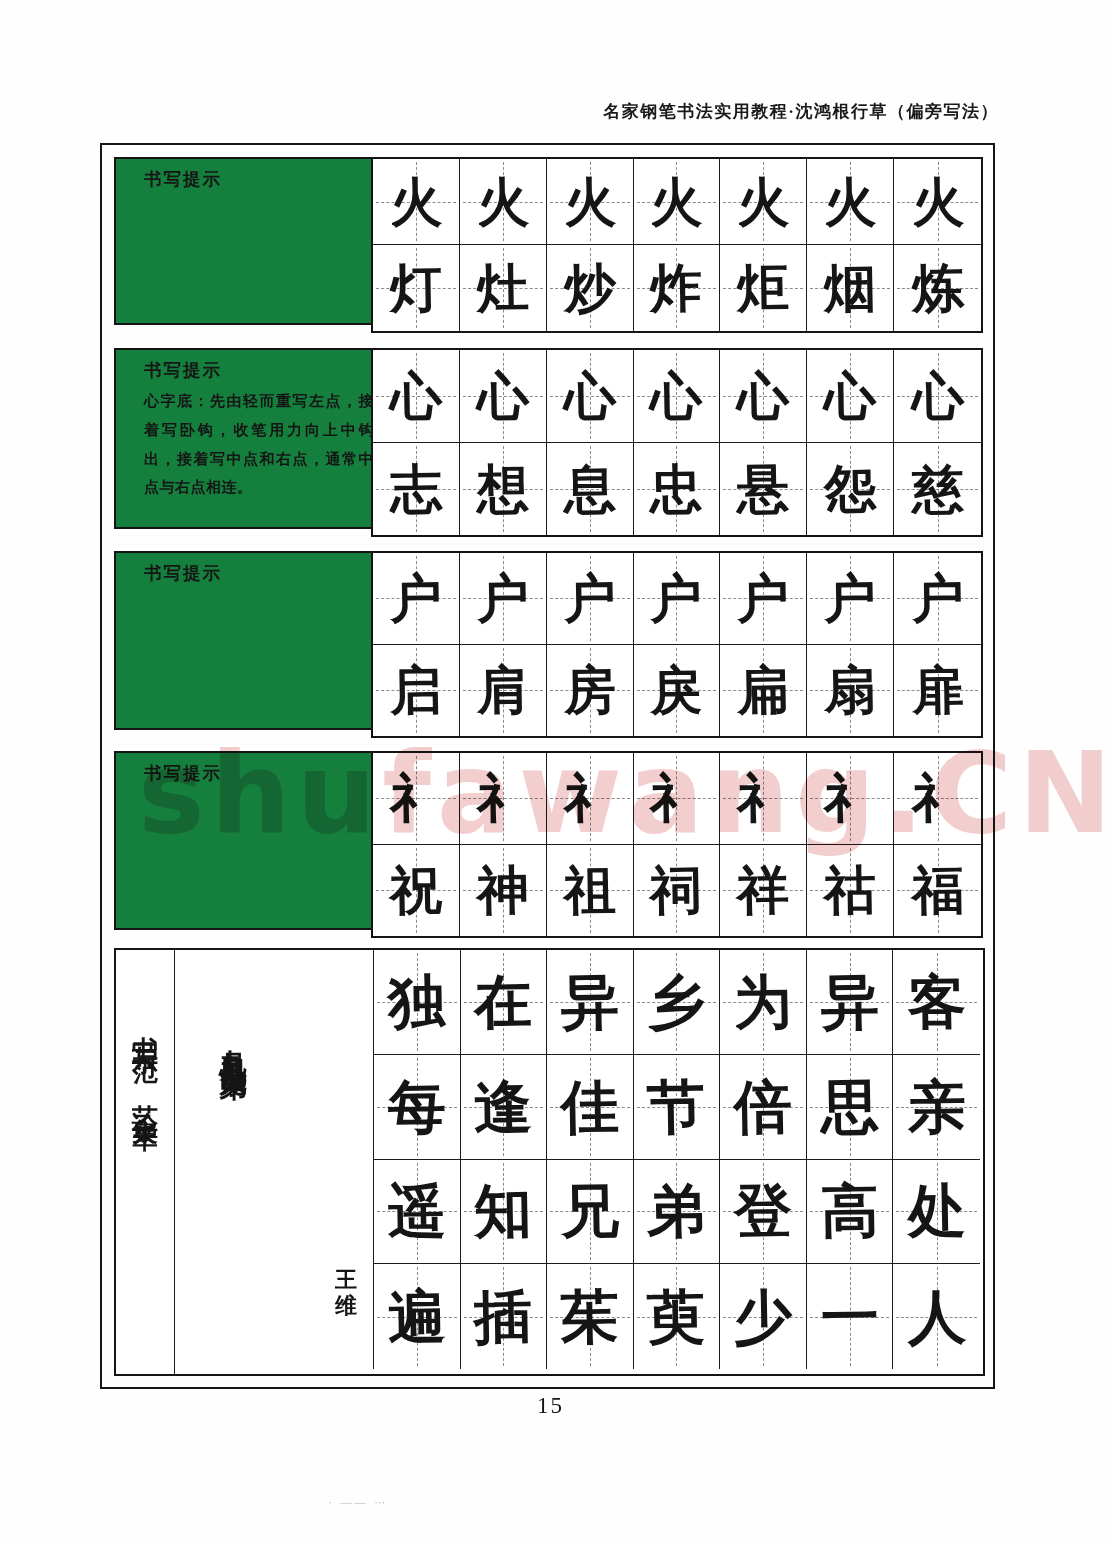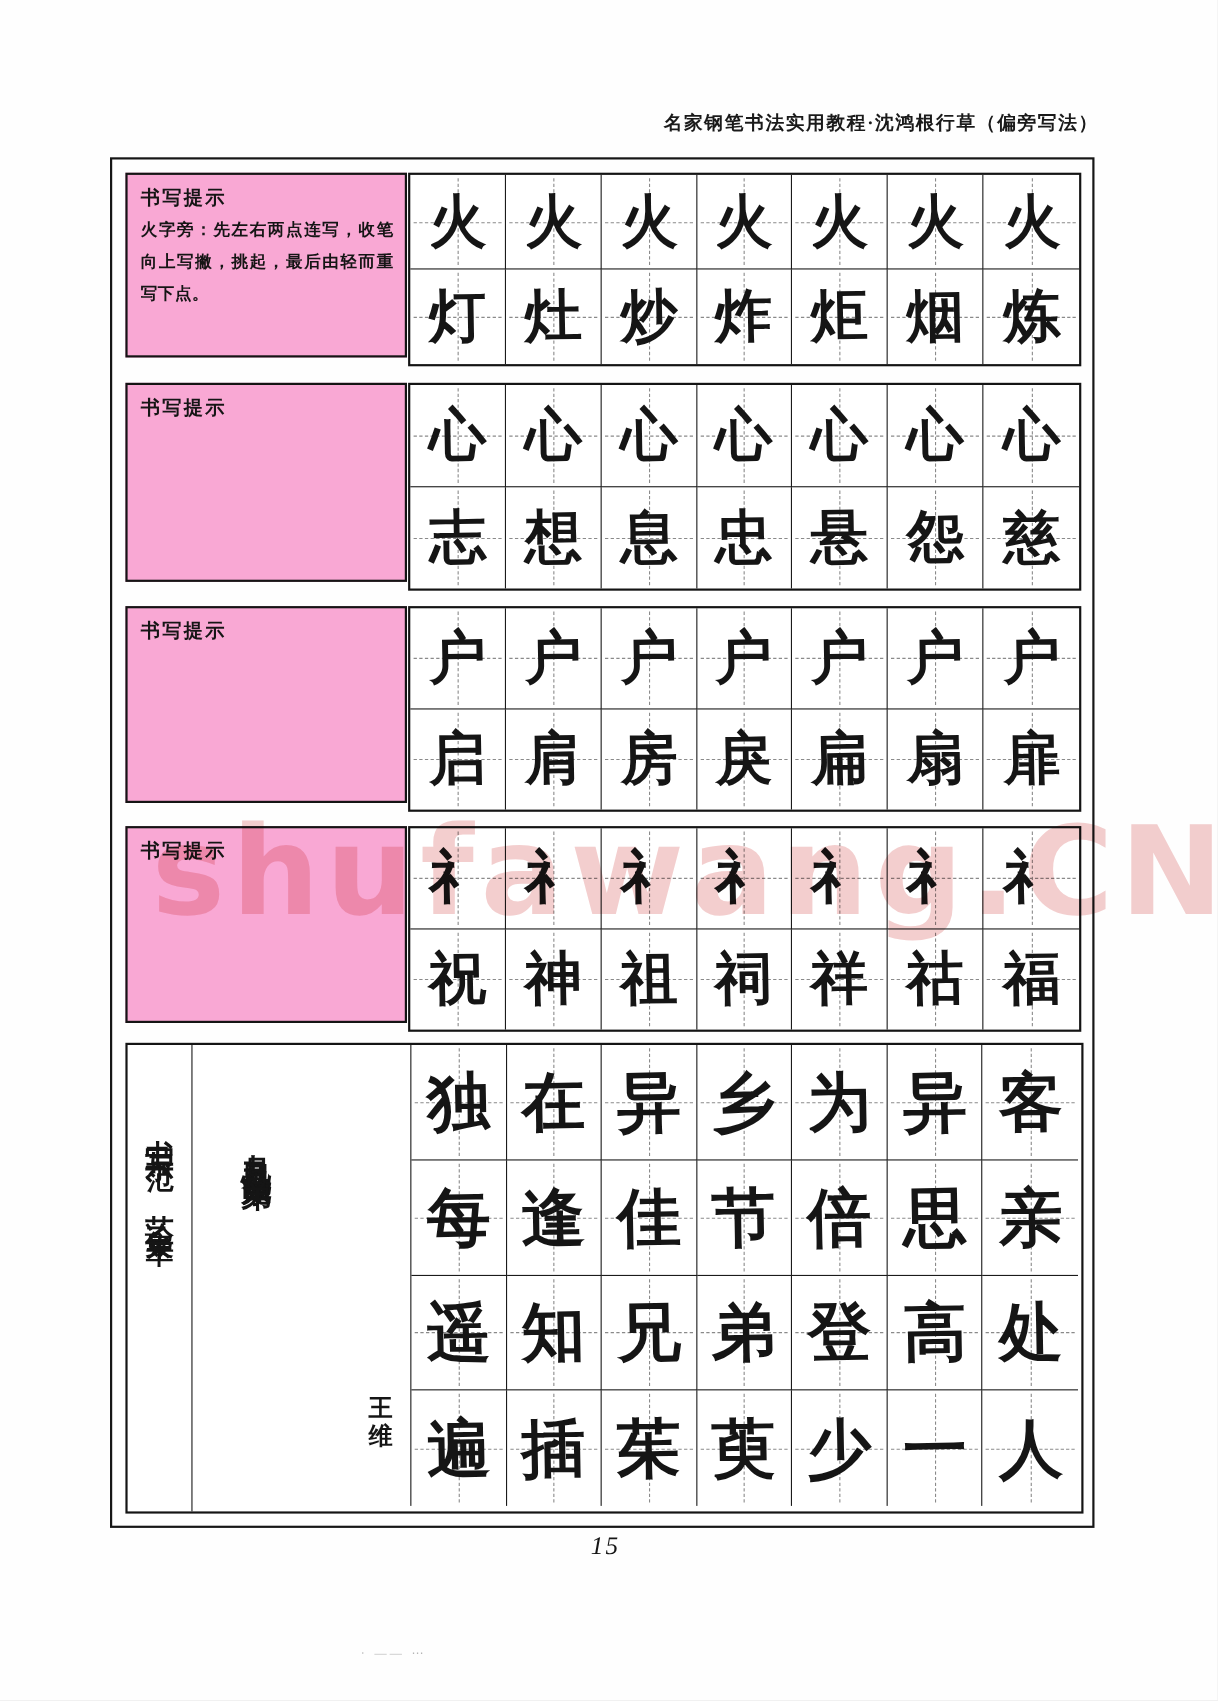--- a/index.html
+++ b/index.html
@@ -9,21 +9,21 @@
   
   .header{position:absolute;top:100px;right:108px;font-size:17px;font-weight:bold;
           letter-spacing:1.5px;color:#1a1a1a;}
 
   
   .outer{position:absolute;left:100px;top:143px;width:891px;height:1242px;
          border:2px solid #161616;}
 
   .section{position:absolute;left:0;width:100%;}
   .tipbox{position:absolute;left:12px;width:230px;border:2.5px solid #141414;
-          background:#f9a8d4;padding:8px 10px 0 12px;height:calc(100% - 21px);}
+          background:#15803d;padding:8px 10px 0 28px;height:calc(100% - 21px);}
   .tip-title{font-size:17.5px;font-weight:bold;letter-spacing:2px;}
   .tip-body{font-size:15px;line-height:1.92;letter-spacing:0.5px;margin-top:5px;
             font-weight:600;text-align:justify;}
 
   .grid{position:absolute;left:269px;width:608px;top:0;height:calc(100% - 5px);
         border:2.5px solid #141414;display:grid;grid-template-columns:repeat(7,1fr);
         background:#fff;}
   .sec-grid{grid-template-rows:repeat(2,1fr);}
   .demo-grid{grid-template-rows:repeat(4,1fr);}
   .cell{position:relative;border-right:1.5px solid #1b1b1b;border-bottom:1.5px solid #1b1b1b;
@@ -56,38 +56,37 @@
                letter-spacing:22px;}
   .demo .grid{left:257px;width:606px;height:calc(100% - 5px);border:none;
               border-left:1.5px solid #1b1b1b;}
 
   
   .watermark{position:absolute;left:138px;top:728px;z-index:9;pointer-events:none;
              font-family:"DejaVu Sans","Liberation Sans",sans-serif;font-weight:bold;
              font-size:112px;letter-spacing:6px;color:rgba(226,138,138,0.42);
              mix-blend-mode:multiply;white-space:nowrap;}
 
-  .page-number{position:absolute;left:537px;top:1393px;font-size:23px;font-style:italic;
+  .page-number{position:absolute;left:537px;top:1393px;font-size:23px;
                letter-spacing:2px;}
   .footer-mark{position:absolute;left:328px;top:1496px;font-size:11px;color:#b5b5b5;
                letter-spacing:3px;}
 </style>
 </head>
 <body>
 
 <div class="page">
 
   <div class="header">名家钢笔书法实用教程·沈鸿根行草（偏旁写法）</div>
 
   <div class="outer">
 
     <div class="section" style="top:12px;height:177px;">
       <div class="tipbox">
         <div class="tip-title">书写提示</div>
-        <div class="tip-body">火字旁：先左右两点连写，收笔向上写撇，挑起，最后由轻而重写下点。</div>
       </div>
       <div class="grid sec-grid">
         <div class="cell">
             <span class="glyph">火</span>
           </div>
         <div class="cell">
             <span class="glyph">火</span>
           </div>
         <div class="cell">
             <span class="glyph">火</span>
@@ -124,20 +123,21 @@
           </div>
         <div class="cell">
             <span class="glyph">炼</span>
           </div>
       </div>
     </div>
 
     <div class="section" style="top:203px;height:190px;">
       <div class="tipbox">
         <div class="tip-title">书写提示</div>
+        <div class="tip-body">心字底：先由轻而重写左点，接着写卧钩，收笔用力向上中钩出，接着写中点和右点，通常中点与右点相连。</div>
       </div>
       <div class="grid sec-grid">
         <div class="cell">
             <span class="glyph">心</span>
           </div>
         <div class="cell">
             <span class="glyph">心</span>
           </div>
         <div class="cell">
             <span class="glyph">心</span>

